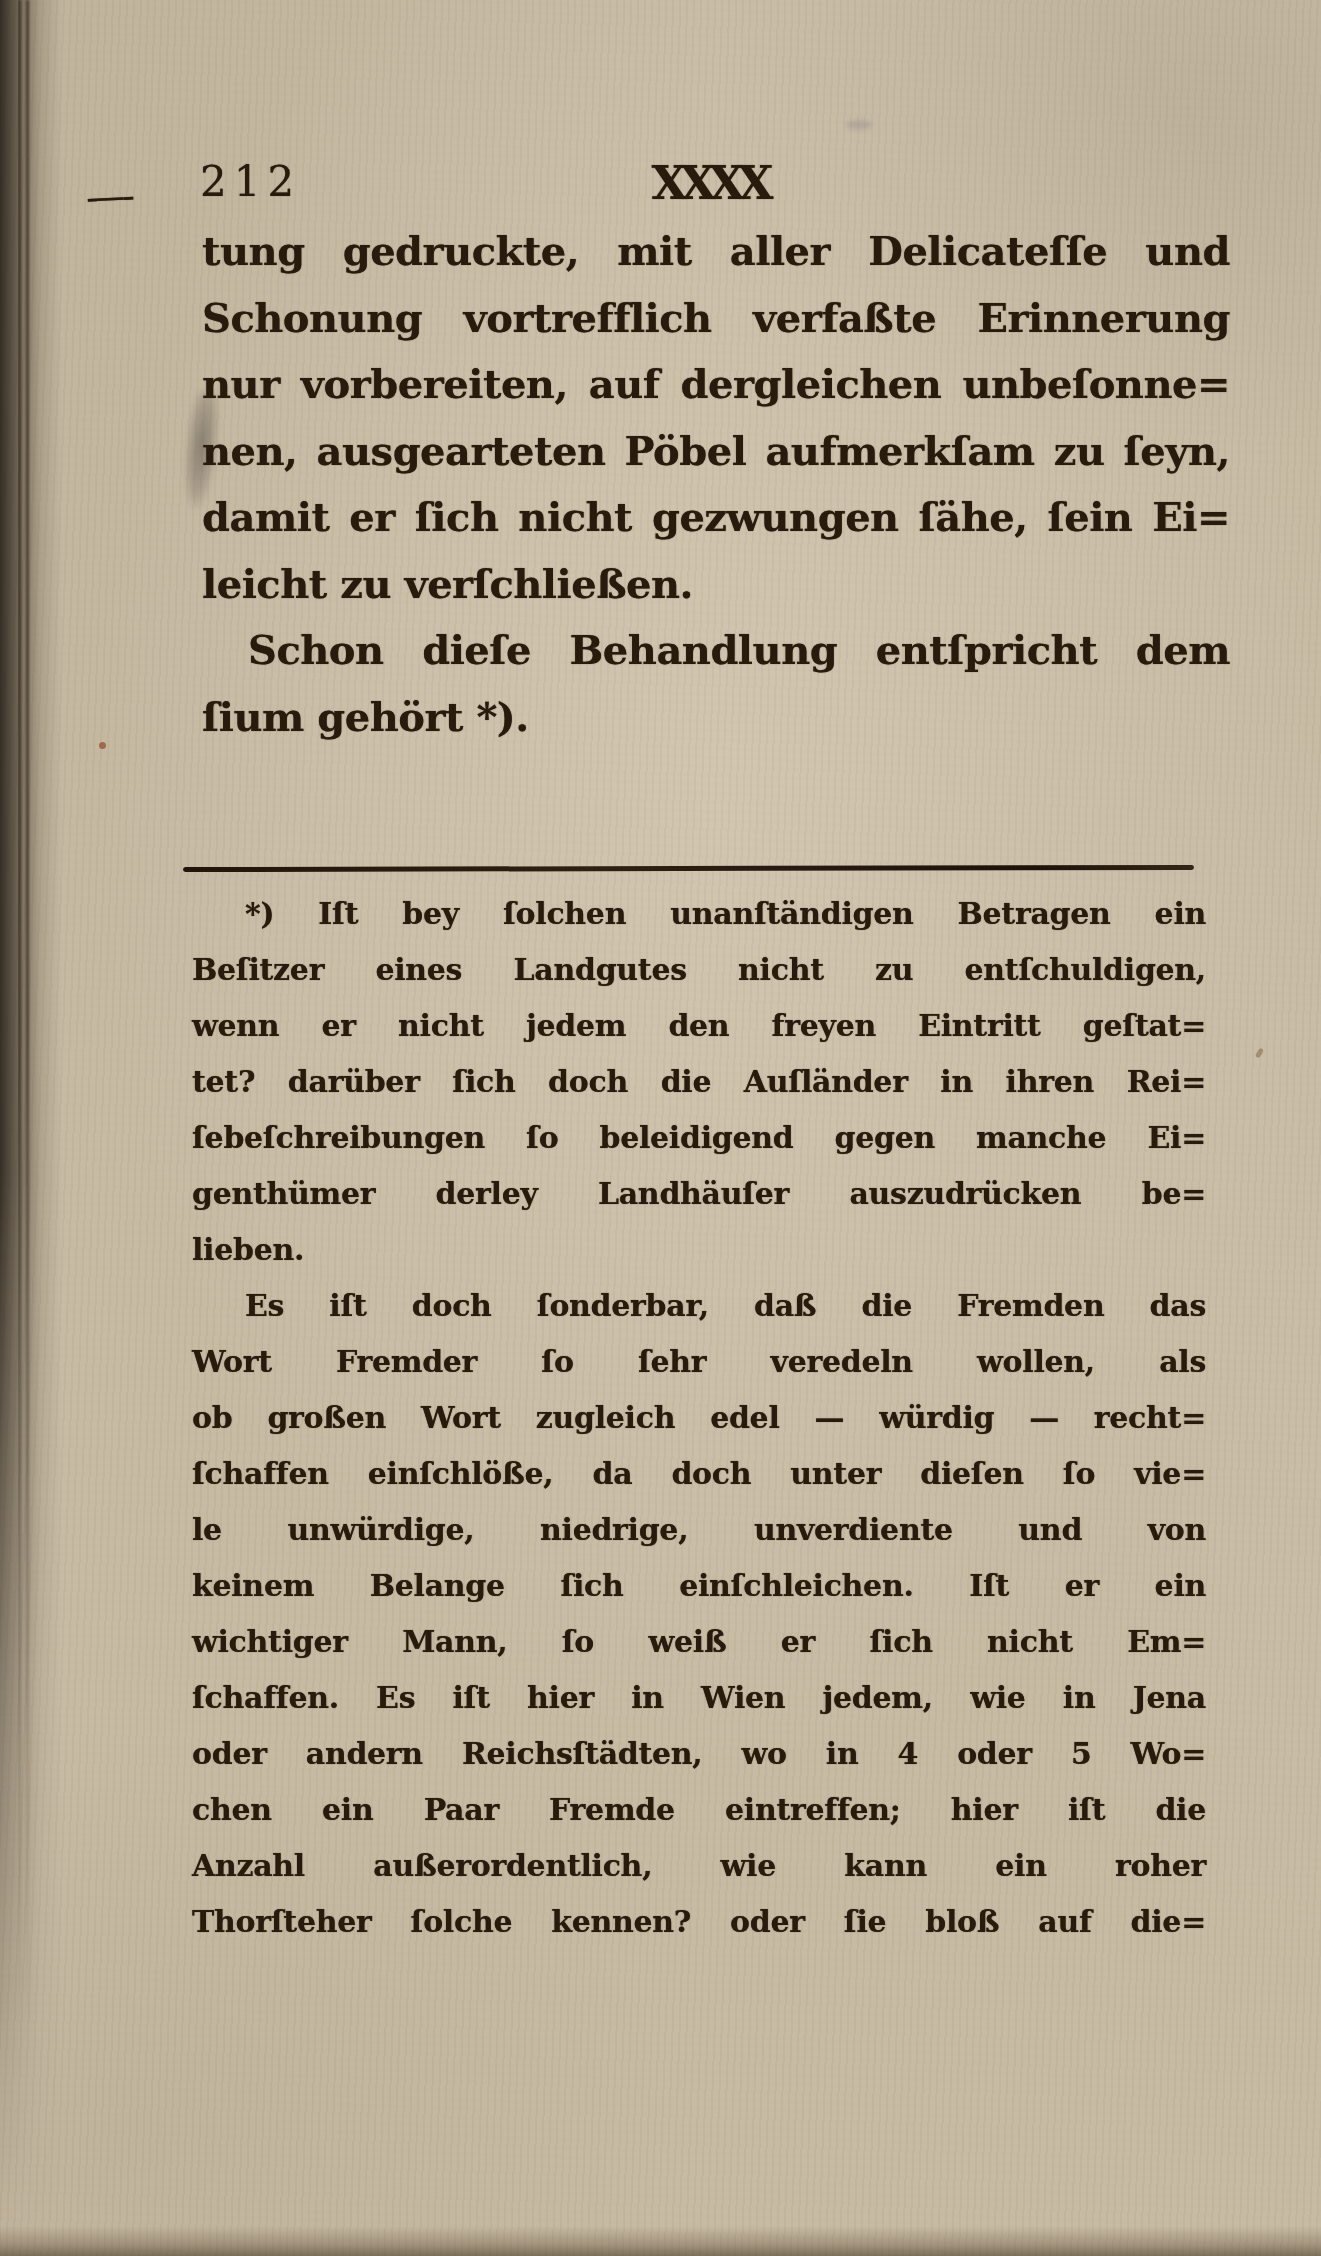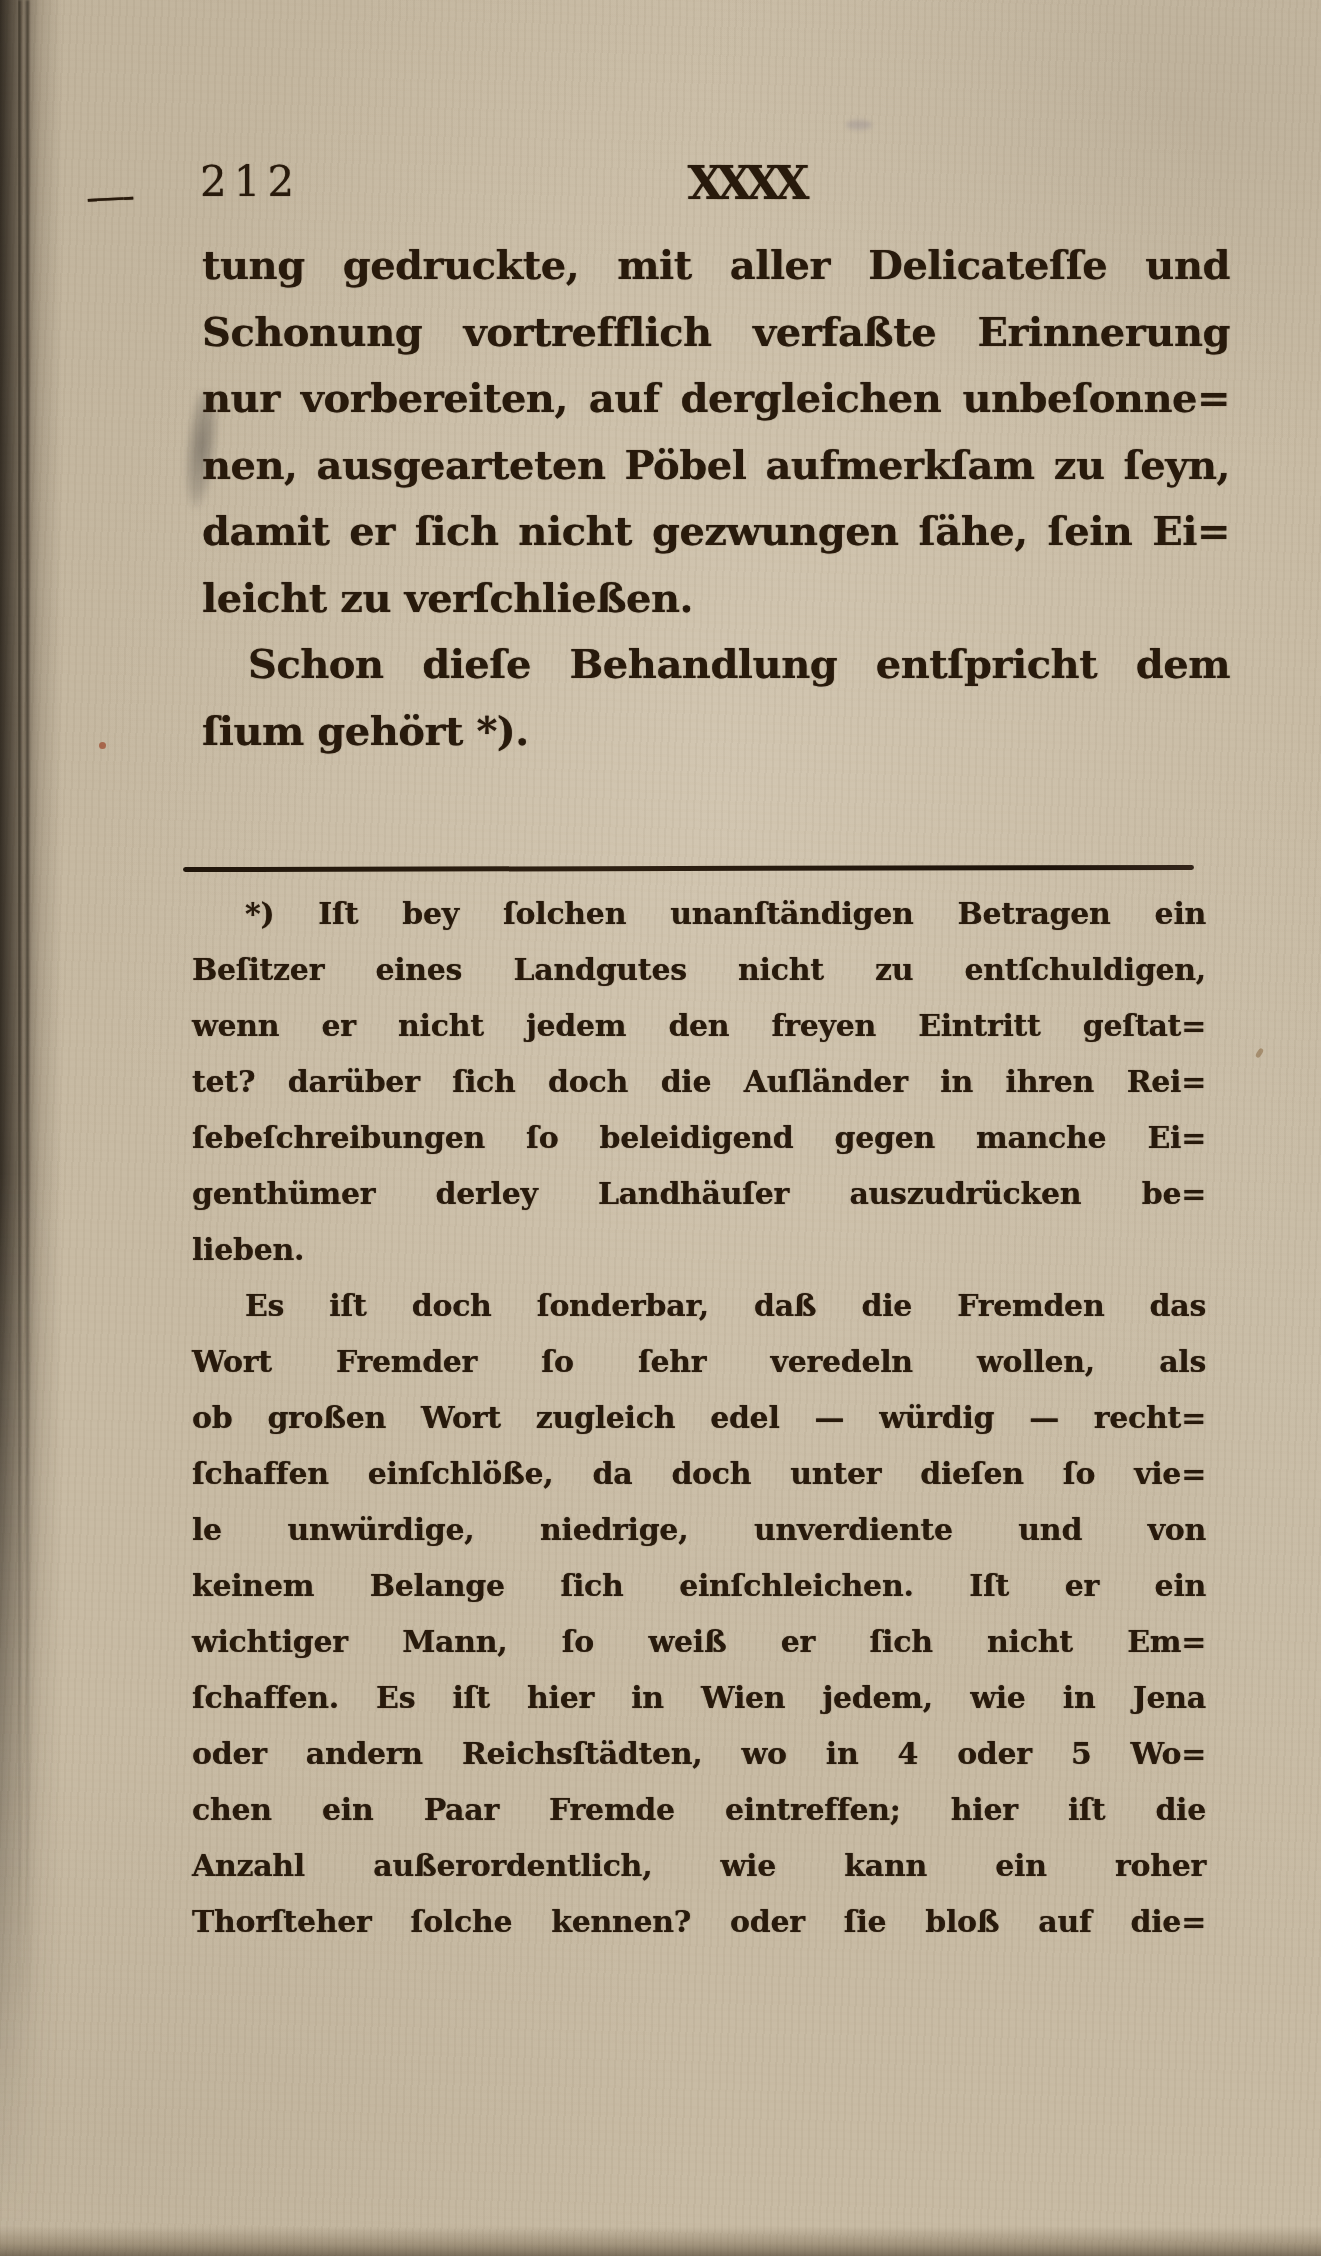--- a/index.html
+++ b/index.html
@@ -61,27 +61,27 @@
   .margin-mark{
     position:absolute;left:86px;top:24px;
     font-weight:bold;font-size:30px;letter-spacing:-3px;
     transform:rotate(-3deg) scaleY(.7);
   }
   .page-number{
     position:absolute;left:200px;top:0;
     font-weight:normal;font-size:42px;letter-spacing:7px;line-height:52px;
   }
   .ornament{
-    position:absolute;left:650px;top:2px;width:190px;text-align:center;
+    position:absolute;left:614px;top:2px;width:190px;text-align:center;
     font-weight:bold;font-size:46px;line-height:50px;letter-spacing:-7px;
     transform:scaleY(1.02);
   }
 
   .body-text{
-    position:absolute;left:202px;top:232px;width:1028px;
+    position:absolute;left:202px;top:218px;width:1028px;
     font-weight:bold;font-size:40px;line-height:66.5px;letter-spacing:-.5px;
   }
   .footnote-text{
     position:absolute;left:192px;top:886px;width:1014px;
     font-weight:bold;font-size:30px;line-height:56px;letter-spacing:-.3px;
   }
   .line{text-align:justify;text-align-last:justify;-moz-text-align-last:justify;white-space:nowrap0;}
   .line.flush{text-align-last:left;-moz-text-align-last:left;}
   .body-text .line.indent{text-indent:46px;}
   .footnote-text .line.indent{text-indent:53px;}

